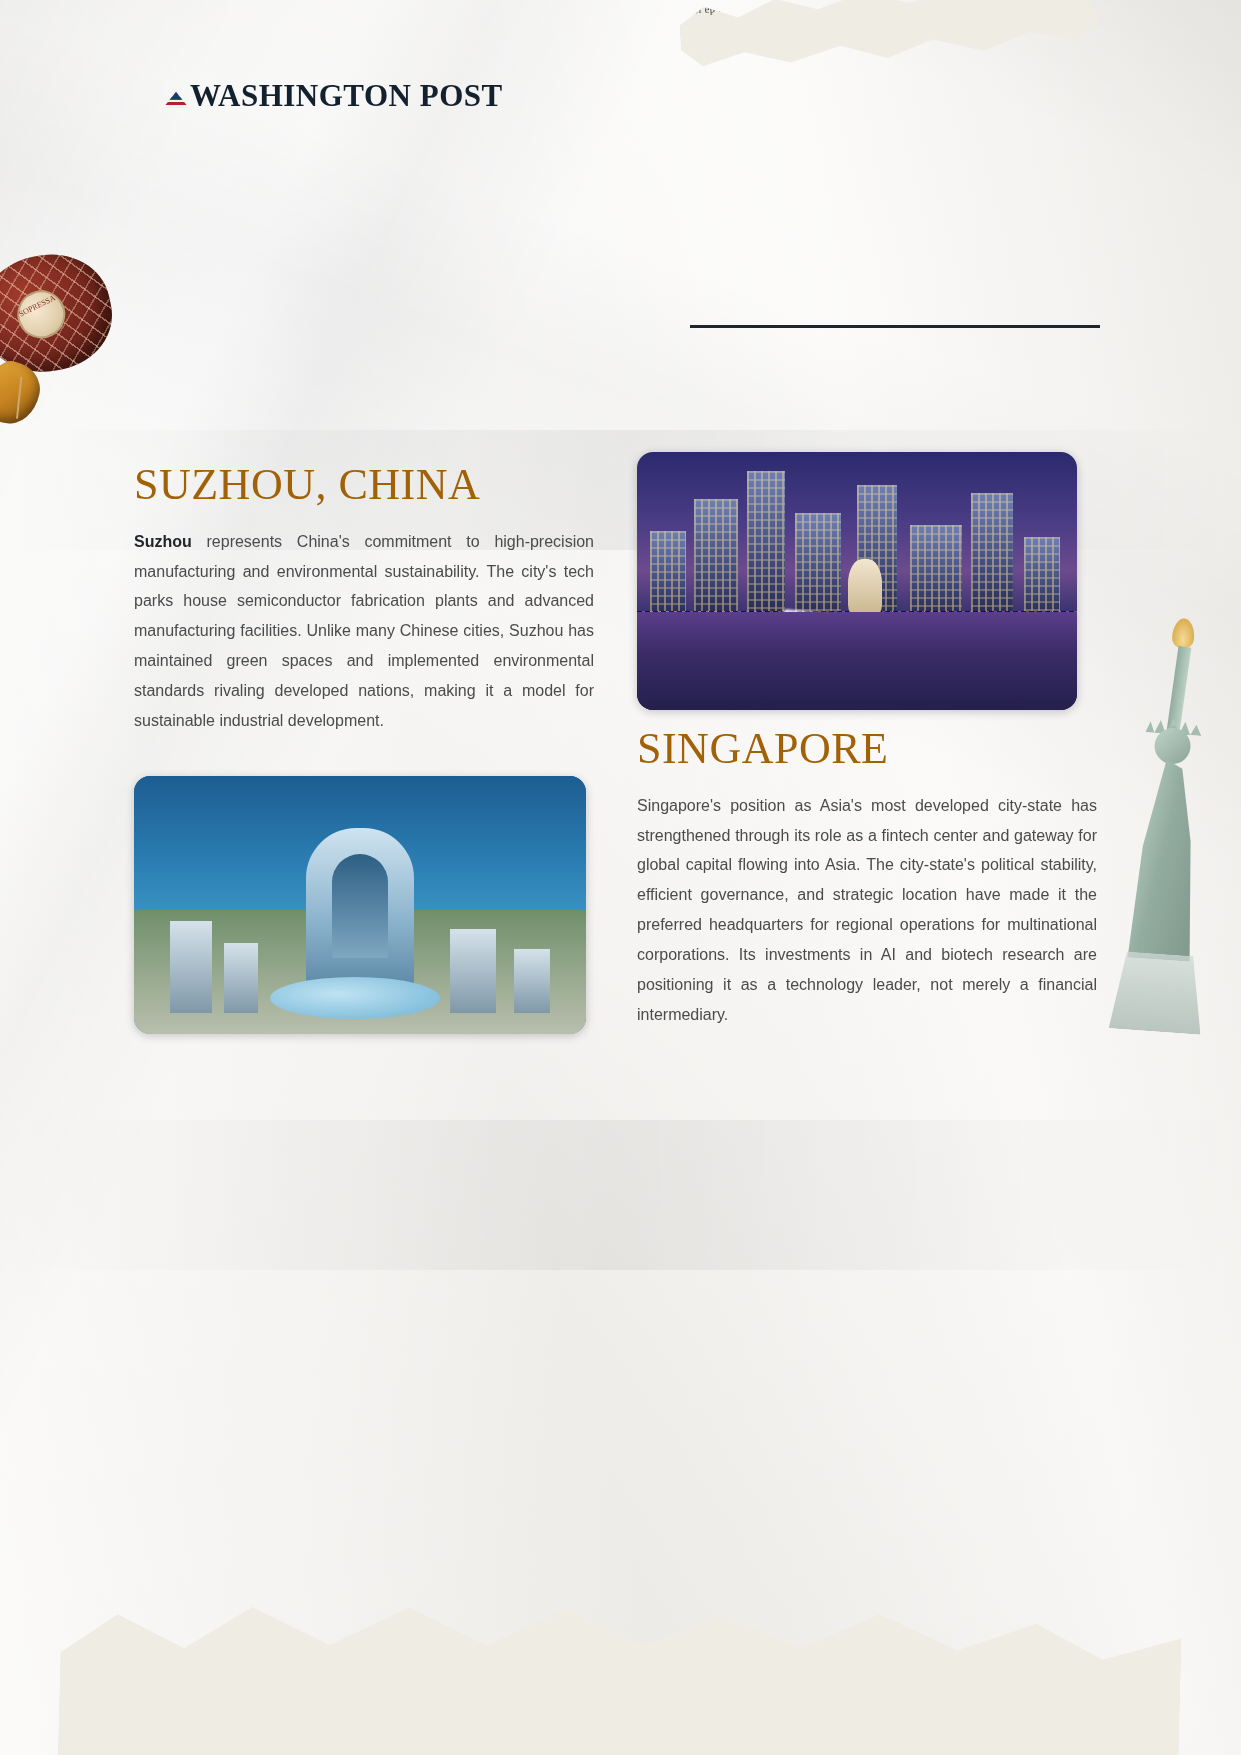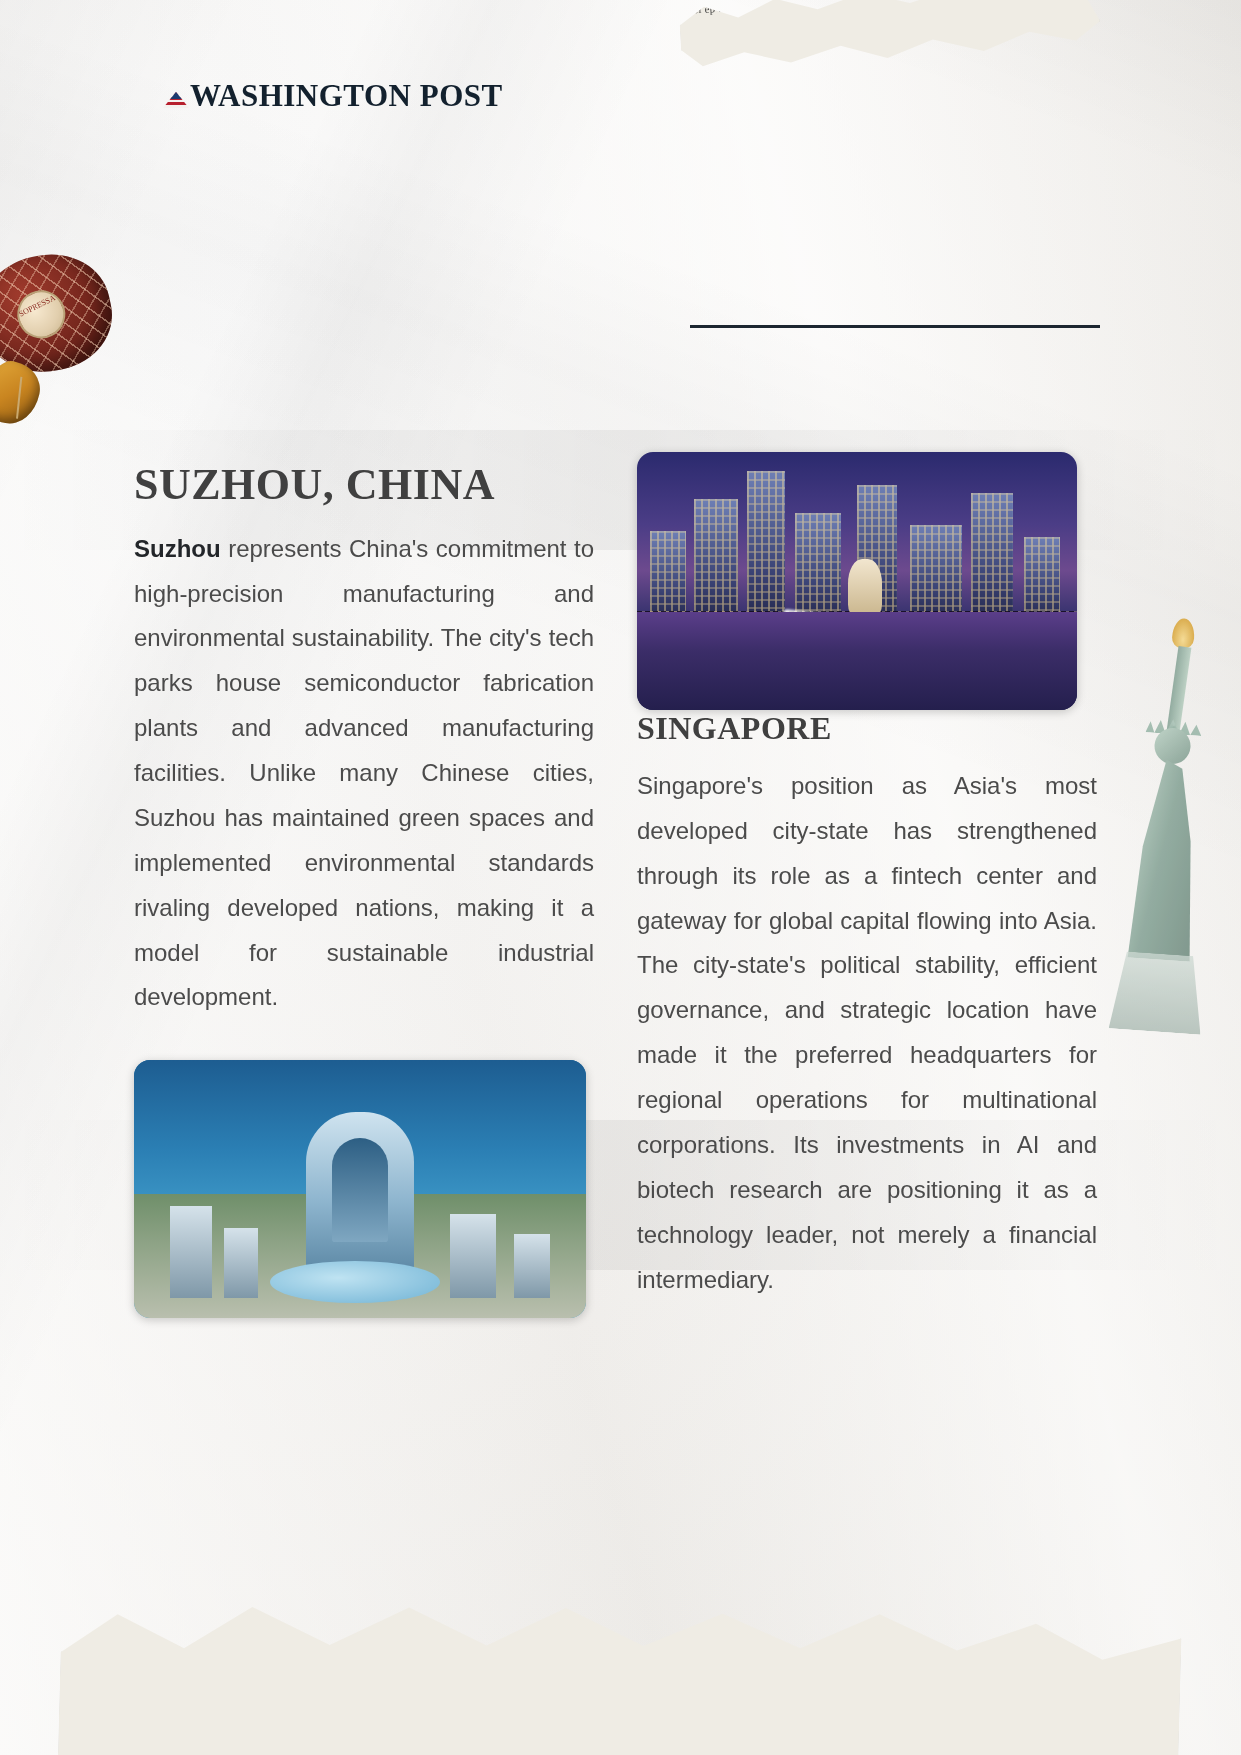--- a/index.html
+++ b/index.html
@@ -174,41 +174,41 @@
   .title-rule {
     position: absolute; left: 690px; top: 325px;
     width: 410px; height: 3px; background: #1c2630;
   }
 
   .col-left { position: absolute; left: 134px; top: 462px; width: 460px; }
   .col-right { position: absolute; left: 637px; top: 452px; width: 460px; }
 
   .city-name {
     font-family: "Liberation Serif", serif;
-    font-weight: 700;
-    color: #404040;
+    font-weight: 400;
+    color: #a16207;
     line-height: 1.06;
     margin: 0;
   }
   .city-name.left { font-size: 44px; letter-spacing: 0.5px; }
-  .city-name.right { font-size: 32px; letter-spacing: 0.5px; margin-top: 2px; }
+  .city-name.right { font-size: 44px; letter-spacing: 0.5px; margin-top: 16px; }
 
   .tagline {
     display: inline-block;
     background: #8d7c53;
     color: #ffffff;
     font-size: 21px;
     padding: 8px 16px 9px;
     border-radius: 7px;
     margin-top: 16px;
     letter-spacing: 0.2px;
   }
 
   .body-text {
-    font-size: 24px;
+    font-size: 16px;
     line-height: 1.87;
     color: #4b4b4b;
     text-align: justify;
     margin-top: 18px;
   }
   .body-text b { color: #23262a; font-weight: 700; }
 
   .photo {
     border-radius: 16px;
     overflow: hidden;

